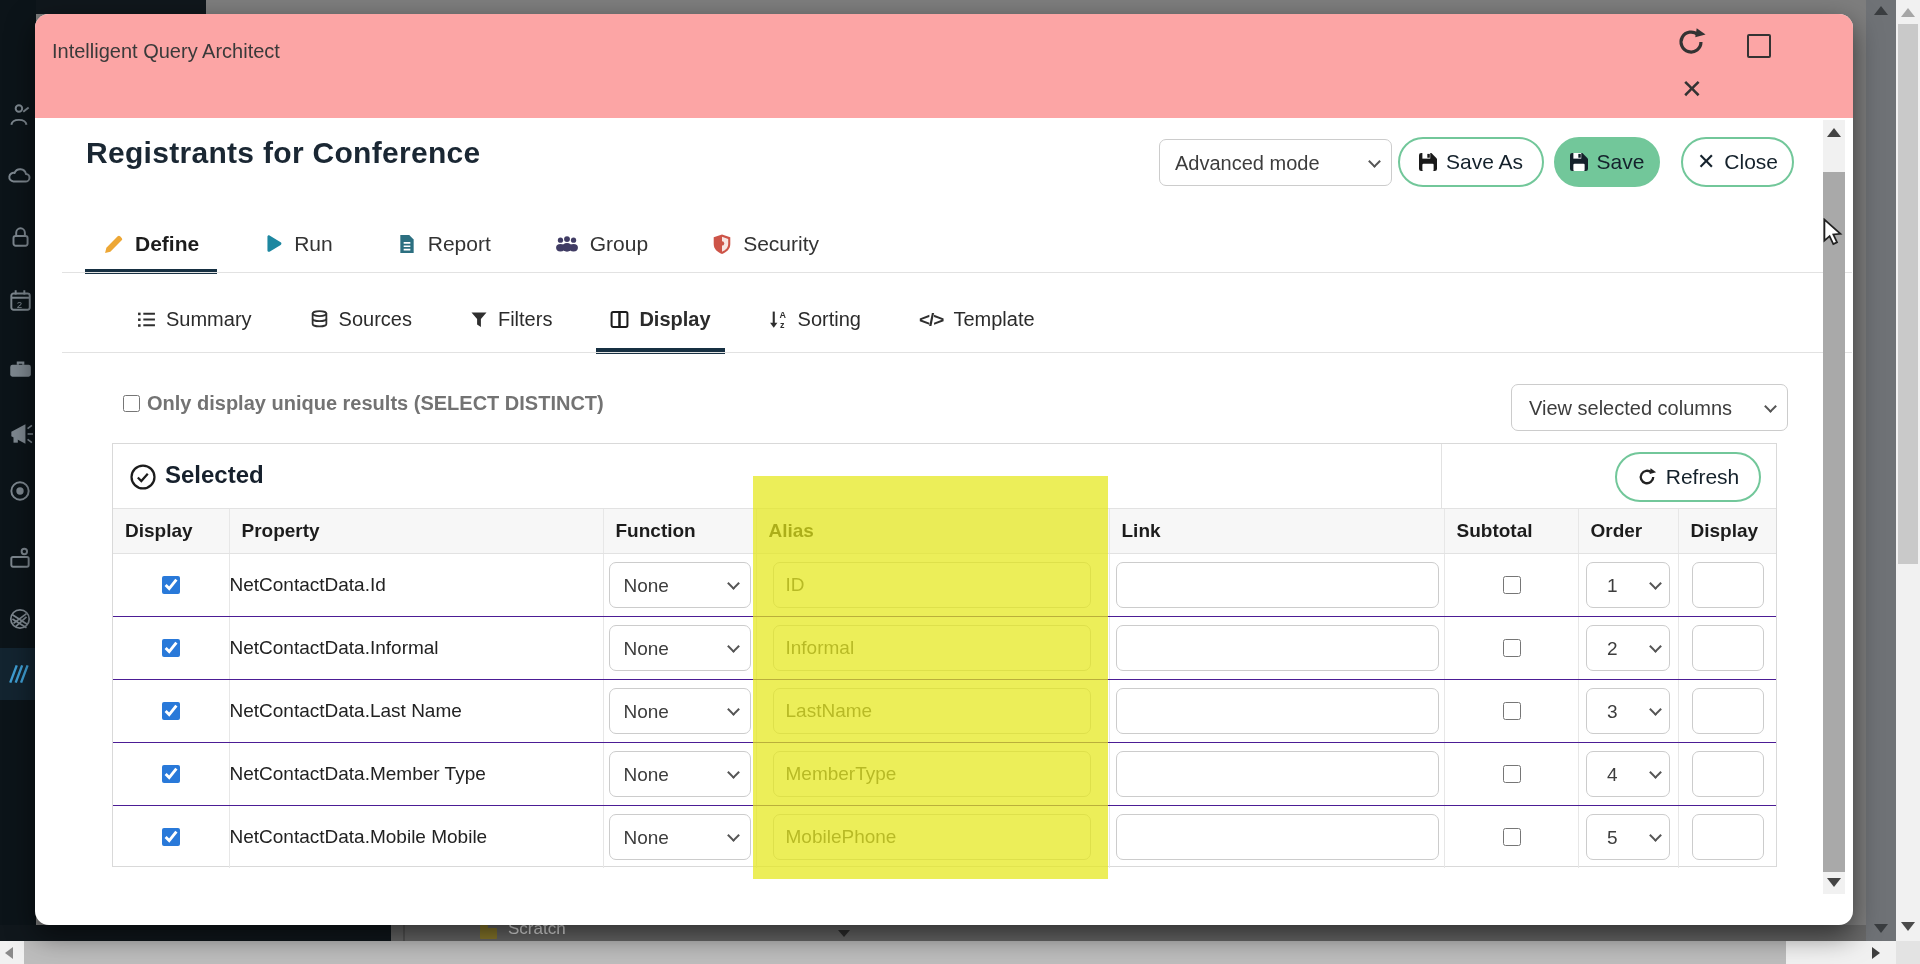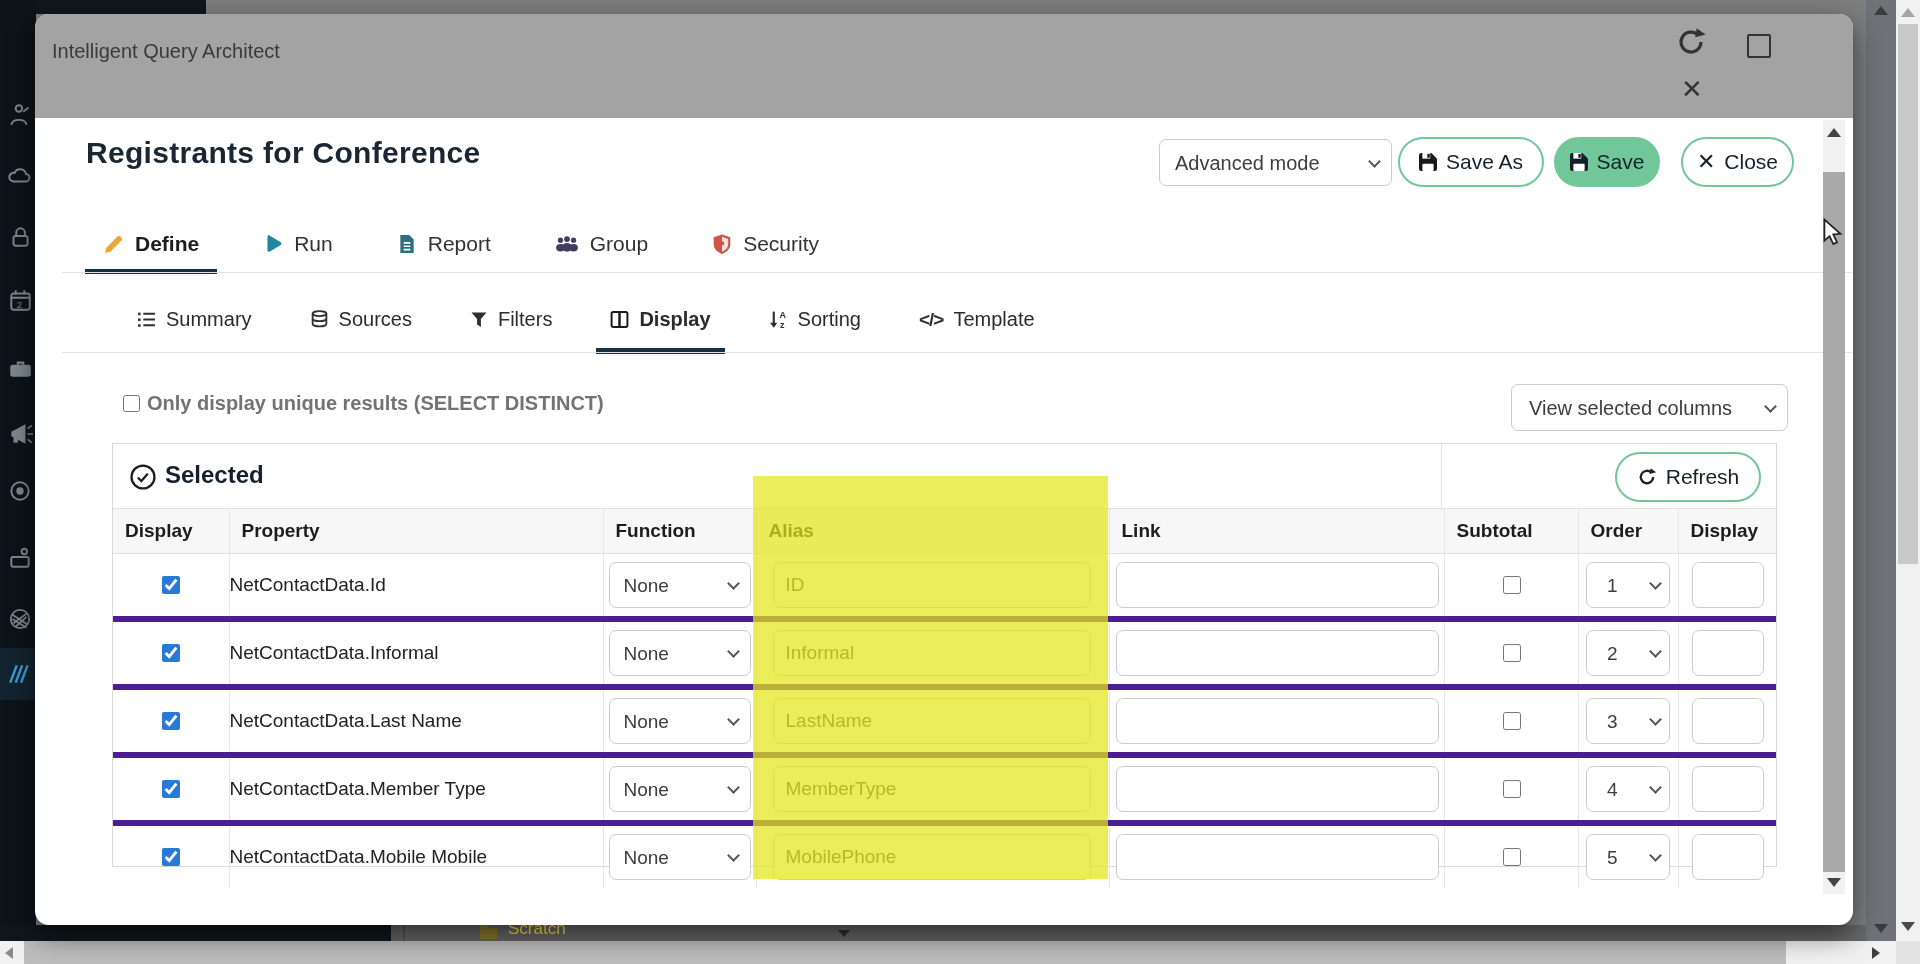--- a/index.html
+++ b/index.html
@@ -10,40 +10,40 @@
   
   .dark-top{left:0;top:0;width:206px;height:14px;background:#10171c;}
   .sidebar{left:0;top:0;width:36px;height:941px;background:#0c1419;overflow:hidden;}
   .sb-icon{position:absolute;left:7px;width:26px;height:26px;}
   .sb-active-bg{position:absolute;left:0;width:36px;height:52px;background:#132430;}
   .dark-bottom{left:0;top:925px;width:391px;height:16px;background:#10171c;}
   .dim-band{left:391px;top:925px;width:1475px;height:16px;background:#686868;overflow:hidden;}
   .dim-vline{position:absolute;left:12px;top:0;width:2px;height:16px;background:#555;}
   .dim-folder{position:absolute;left:89px;top:3px;width:17px;height:11px;background:#8d7c2c;border-radius:1px;}
   .dim-folder::before{content:"";position:absolute;left:0;top:-3px;width:8px;height:3px;background:#8d7c2c;border-radius:1px 1px 0 0;}
-  .dim-label{position:absolute;left:117px;top:-6px;font-size:17px;color:#fde047;}
+  .dim-label{position:absolute;left:117px;top:-6px;font-size:17px;color:#e5e5e5;}
   .dim-caret{position:absolute;left:447px;top:5px;width:0;height:0;border-left:6px solid transparent;border-right:6px solid transparent;border-top:7px solid #2e2e2e;}
 
   
   .hscroll{left:0;top:941px;width:1896px;height:23px;background:#f1f1f1;}
   .hs-thumb{position:absolute;left:24px;top:0;width:1762px;height:23px;background:#bdbdbd;}
   .hs-left{position:absolute;left:5px;top:6px;width:0;height:0;border-top:6px solid transparent;border-bottom:6px solid transparent;border-right:8px solid #8a8a8a;}
   .hs-right{position:absolute;left:1872px;top:6px;width:0;height:0;border-top:6px solid transparent;border-bottom:6px solid transparent;border-left:8px solid #3f3f3f;}
   .corner{left:1896px;top:941px;width:24px;height:23px;background:#e3e3e3;}
   .page-scroll{left:1866px;top:0;width:30px;height:941px;background:#6f7276;}
   .ps-up{position:absolute;left:8px;top:6px;width:0;height:0;border-left:7px solid transparent;border-right:7px solid transparent;border-bottom:9px solid #3a3d40;}
   .ps-down{position:absolute;left:8px;top:924px;width:0;height:0;border-left:7px solid transparent;border-right:7px solid transparent;border-top:9px solid #3a3d40;}
   .outer-scroll{left:1896px;top:0;width:24px;height:941px;background:#f1f1f1;}
   .os-up{position:absolute;left:5px;top:8px;width:0;height:0;border-left:7px solid transparent;border-right:7px solid transparent;border-bottom:9px solid #a6a6a6;}
   .os-thumb{position:absolute;left:2px;top:24px;width:20px;height:540px;background:#c9c9c9;}
   .os-down{position:absolute;left:5px;top:922px;width:0;height:0;border-left:7px solid transparent;border-right:7px solid transparent;border-top:9px solid #4a4a4a;}
 
   
   .modal{left:35px;top:14px;width:1818px;height:911px;background:#fff;border-radius:14px;box-shadow:0 10px 28px rgba(0,0,0,0.55);}
-  .titlebar{position:absolute;left:0;top:0;width:1818px;height:104px;background:#a3a3a3;border-radius:14px 14px 0 0;}
+  .titlebar{position:absolute;left:0;top:0;width:1818px;height:104px;background:#fca5a5;border-radius:14px 14px 0 0;}
   .win-title{position:absolute;left:17px;top:26px;font-size:20px;color:#3a3a3a;}
   .tb-refresh{position:absolute;left:1640px;top:12px;width:32px;height:32px;}
   .tb-max{position:absolute;left:1712px;top:20px;width:20px;height:20px;border:2px solid #333;border-radius:2px;}
   .tb-close{position:absolute;left:1646px;top:62px;font-size:26px;color:#333;line-height:1;}
 
   .heading{position:absolute;left:51px;top:122px;font-size:30px;font-weight:bold;color:#1a2733;letter-spacing:0.3px;}
 
   .sel{position:relative;display:inline-block;}
   .sel::after{content:"";position:absolute;right:13px;top:50%;margin-top:-6px;width:7px;height:7px;border-right:2px solid #555;border-bottom:2px solid #555;transform:rotate(45deg);pointer-events:none;}
   .sel select{appearance:none;-webkit-appearance:none;background:#fff;border:1px solid #ccc;border-radius:7px;color:#3d3d3d;font-family:"Liberation Sans",sans-serif;}
@@ -80,21 +80,21 @@
   .panel{position:absolute;left:77px;top:429px;width:1665px;height:424px;border:1px solid #d9d9d9;box-sizing:border-box;background:#fff;}
   .panel-title{position:absolute;left:0;top:0;width:100%;height:65px;border-bottom:1px solid #e2e2e2;box-sizing:border-box;}
   .pt-text{position:absolute;left:52px;top:17px;font-size:24px;font-weight:bold;color:#16202c;}
   .pt-icon{position:absolute;left:16px;top:19px;}
   .pt-div{position:absolute;left:1328px;top:0;width:1px;height:64px;background:#e2e2e2;}
   .btn-refresh{left:auto;right:15px;top:8px;width:146px;position:absolute;}
 
   table.grid{position:absolute;left:0;top:65px;width:1663px;border-collapse:collapse;table-layout:fixed;}
   .grid th{background:#f7f7f7;font-size:19px;font-weight:bold;color:#1c1c1c;text-align:left;padding:0 0 0 12px;height:44px;border-bottom:1px solid #e2e2e2;border-right:1px solid #e7e7e7;}
   .grid th:last-child,.grid td:last-child{border-right:none;}
-  .grid td{height:62px;border-bottom:6px solid #4c1d95;border-right:1px solid #e7e7e7;padding:0;}
+  .grid td{height:62px;border-bottom:1px solid #4c1d95;border-right:1px solid #e7e7e7;padding:0;}
   .grid tr:last-child td{border-bottom:none;}
   .c-center{text-align:center;}
   .prop{font-size:19px;color:#222;padding-left:12px;}
   .grid input[type=checkbox]{width:18px;height:18px;accent-color:#2979d9;}
   .func-sel{margin-left:5px;}
   .func-sel select{width:142px;height:46px;font-size:19px;padding:0 32px 0 14px;}
   .order-sel select{width:84px;height:46px;font-size:19px;padding:0 30px 0 20px;}
   .order-sel::after{right:10px;}
   .txt{border:1px solid #ccc;border-radius:7px;height:46px;box-sizing:border-box;font-size:19px;color:#444;font-family:"Liberation Sans",sans-serif;padding:0 12px;background:#fff;}
   .txt.alias{width:318px;margin-left:16px;}

